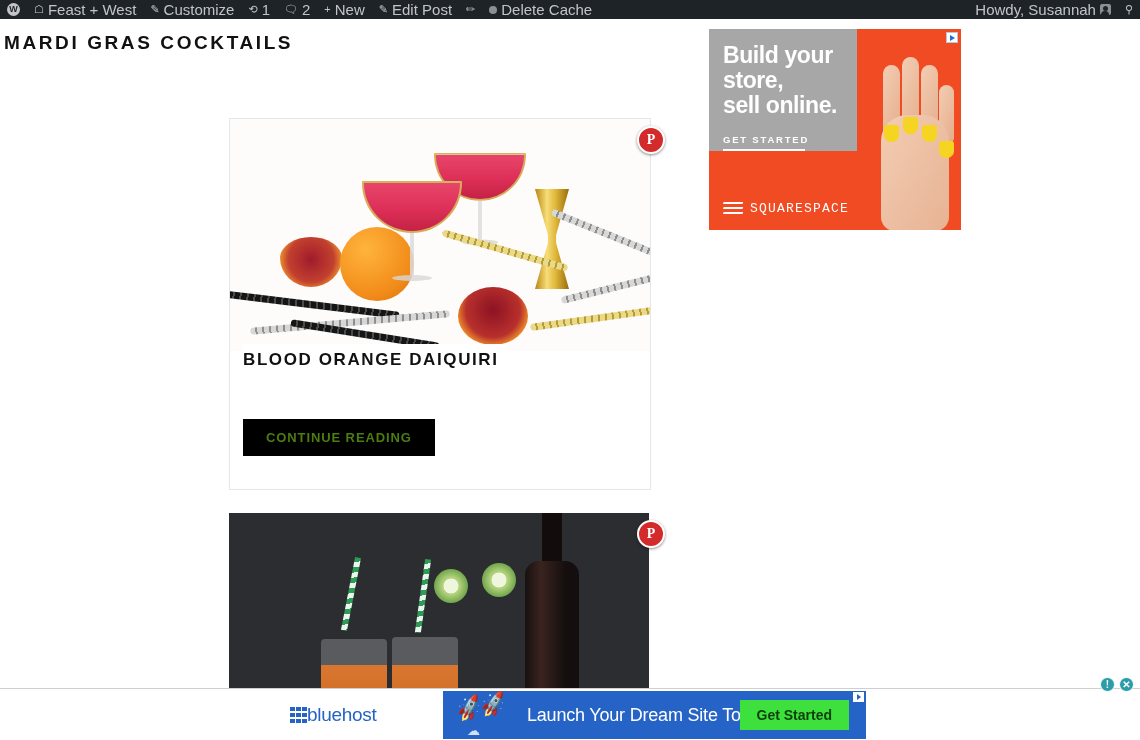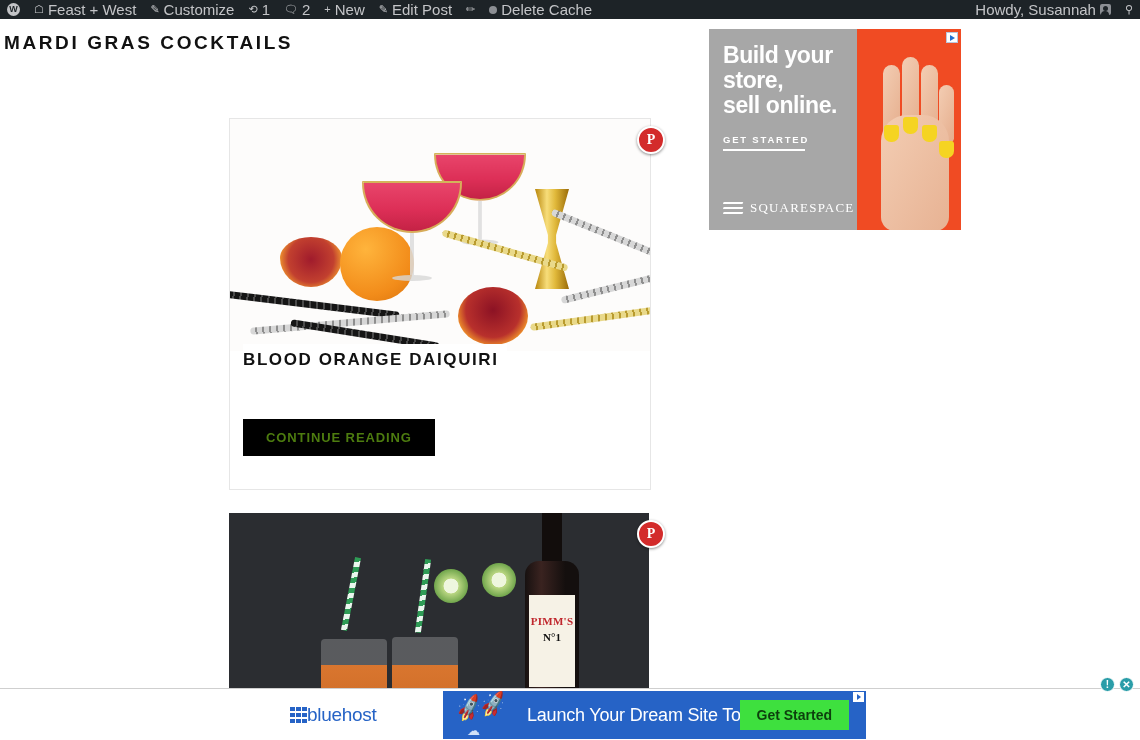--- a/index.html
+++ b/index.html
@@ -121,21 +121,21 @@
   
   .pin-btn { position:absolute; width:28px; height:28px; border-radius:50%; background:#d32b2b;
       border:2px solid #fff; box-shadow:0 1px 3px rgba(0,0,0,.45);
       display:flex; align-items:center; justify-content:center; cursor:pointer; z-index:20; }
   .pin-btn .pglyph { color:#fff; font-size:14px; font-weight:bold; font-family:"Liberation Serif", serif; line-height:1;}
   .pin-1 { left:637px; top:107px; }
   .pin-2 { left:637px; top:501px; }
 
   
   .ad-sidebar { position:absolute; left:709px; top:10px; width:252px; }
-  .sq-ad { position:relative; width:252px; height:201px; overflow:hidden; display:flex; }
+  .sq-ad { position:relative; width:252px; height:201px; overflow:hidden; display:flex;flex-direction:column; }
   .sq-left { width:148px; background:#a7a7a7; position:relative; z-index:2; padding:14px 0 0 14px; }
   .sq-right { flex:1; background:#f04b23; }
   .sq-curve { position:absolute; left:110px; top:-30px; width:200px; height:270px;
       border-radius:50%; background:#f04b23; z-index:1; }
   .sq-hand { position:absolute; right:8px; top:34px; width:88px; height:168px; z-index:3; }
   .hand-palm { position:absolute; left:16px; top:52px; width:68px; height:116px; border-radius:26px 26px 14px 14px;
       background:linear-gradient(120deg,#f3cdb3,#e7b293); }
   .finger { position:absolute; border-radius:11px 11px 7px 7px; background:linear-gradient(110deg,#f3cdb3,#e5ad8c); }
   .f1{ left:18px; top:2px; width:17px; height:74px;}
   .f2{ left:37px; top:-6px; width:17px; height:82px;}
@@ -144,21 +144,21 @@
   .nail { position:absolute; width:15px; height:17px; border-radius:3px 3px 7px 7px; background:#f5d422; }
   .n1{ left:19px; top:62px;} .n2{ left:38px; top:54px;} .n3{ left:57px; top:62px;} .n4{ left:74px; top:78px;}
   .sq-headline { color:#fff; font-size:23px; font-weight:bold; line-height:25px; letter-spacing:-.4px;
       font-family:"Liberation Sans", sans-serif; }
   .sq-cta { margin-top:16px; color:#fff; font-size:9.5px; letter-spacing:1.8px; font-weight:bold; }
   .sq-cta-rule { width:82px; height:2px; background:#fff; margin-top:4px; }
   .sq-logo { position:absolute; left:14px; bottom:14px; display:flex; align-items:center; gap:7px; z-index:4; }
   .sq-mark { width:20px; height:15px; position:relative; }
   .sq-mark span { position:absolute; left:0; width:20px; height:2.4px; background:#fff; border-radius:2px; transform:skewX(-22deg); }
   .sq-mark span:nth-child(1){top:1px;} .sq-mark span:nth-child(2){top:6px;} .sq-mark span:nth-child(3){top:11px;}
-  .sq-name { color:#fff; font-size:13px; letter-spacing:1.2px; font-family:Liberation Serif, serif; }
+  .sq-name { color:#fff; font-size:13px; letter-spacing:1.2px; font-family:Liberation Mono, monospace; }
   .adchoice { position:absolute; right:3px; top:3px; width:12px; height:11px; background:#fff;
       border:1px solid #b9c6dd; z-index:9; display:flex; align-items:center; justify-content:center; cursor:pointer; }
   .adchoice i { width:0;height:0;border-left:5px solid #1f6fd0;border-top:3.5px solid transparent;border-bottom:3.5px solid transparent; }
   .ad-meta { display:flex; justify-content:space-between; align-items:center; padding-top:3px; }
   .mediavine { display:flex; align-items:center; gap:2px; color:#8a8a8a; font-size:8.5px; font-weight:bold; letter-spacing:.3px; }
   .mv-bars { display:inline-block; width:12px; height:8px; background:repeating-linear-gradient(90deg,#8a8a8a 0 1.5px,transparent 1.5px 3px); }
   .report-ad { color:#8a8a8a; font-size:9.5px; cursor:pointer; }
 
   
   .sticky-bar { position:absolute; left:0; bottom:0; width:1140px; height:52px;
@@ -278,24 +278,20 @@
         <div class="p2-straw p2-s1"></div>
         <div class="p2-straw p2-s2"></div>
         <div class="p2-cuke p2-c1"></div>
         <div class="p2-cuke p2-c2"></div>
         <div class="p2-glass p2-g1"></div>
         <div class="p2-glass p2-g2"></div>
         <div class="p2-bottle">
 
           <div class="p2-neck"></div>
           <div class="p2-body"></div>
-          <div class="p2-label">
-            <div class="pn">PIMM'S</div>
-            <div class="no1">N°1</div>
-          </div>
         </div>
       </div>
     </div>
 
     <div class="pin-btn pin-1">
       <span class="pglyph">P</span>
     </div>
     <div class="pin-btn pin-2">
       <span class="pglyph">P</span>
     </div>

